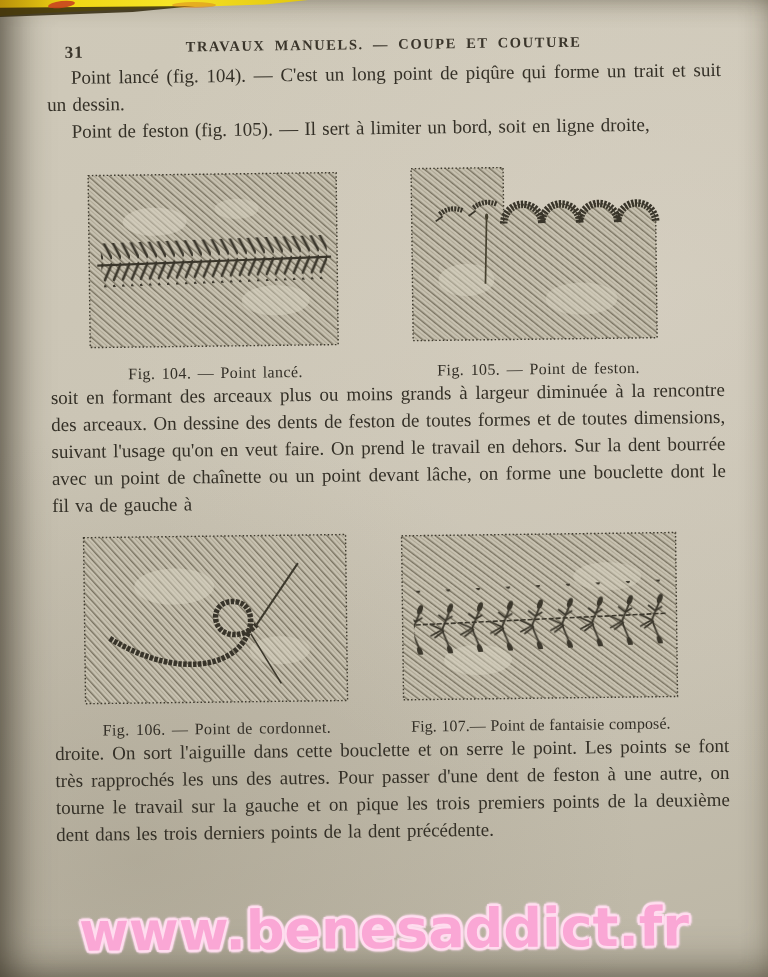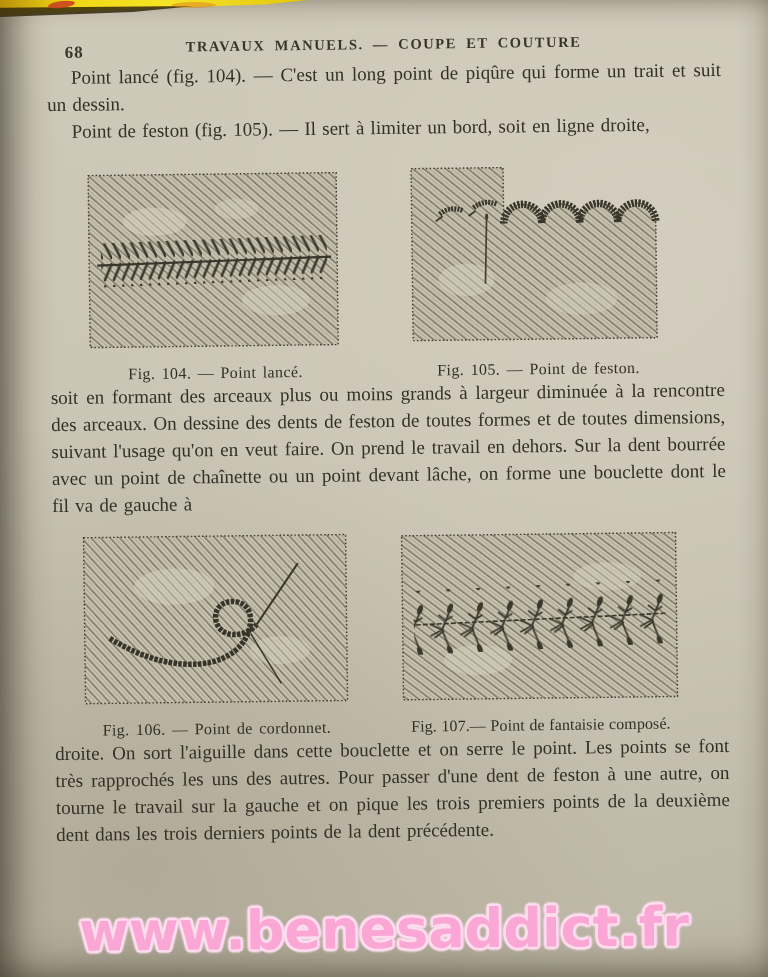--- a/index.html
+++ b/index.html
@@ -72,21 +72,21 @@
   <div class="page">
 
     <div class="bg-strip"></div>
     <div class="bg-strip-shadow"></div>
     <div class="bg-strip-red"></div>
     <div class="bg-strip-orange"></div>
 
     <div class="content">
 
       <div class="header-row">
-        <span class="pagenum">68</span>
+        <span class="pagenum">31</span>
         <span>TRAVAUX MANUELS. — COUPE ET COUTURE</span>
       </div>
 
       <p class="body-par indent mt14">Point lancé (fig. 104). — C'est un long point de piqûre qui forme un trait et suit un dessin.</p>
       <p class="body-par indent">Point de feston (fig. 105). — Il sert à limiter un bord, soit en ligne droite,</p>
 
       <div class="figrow figrow1">
         <figure>
           <svg width="258" height="182" viewBox="0 0 258 182">
             <defs>

